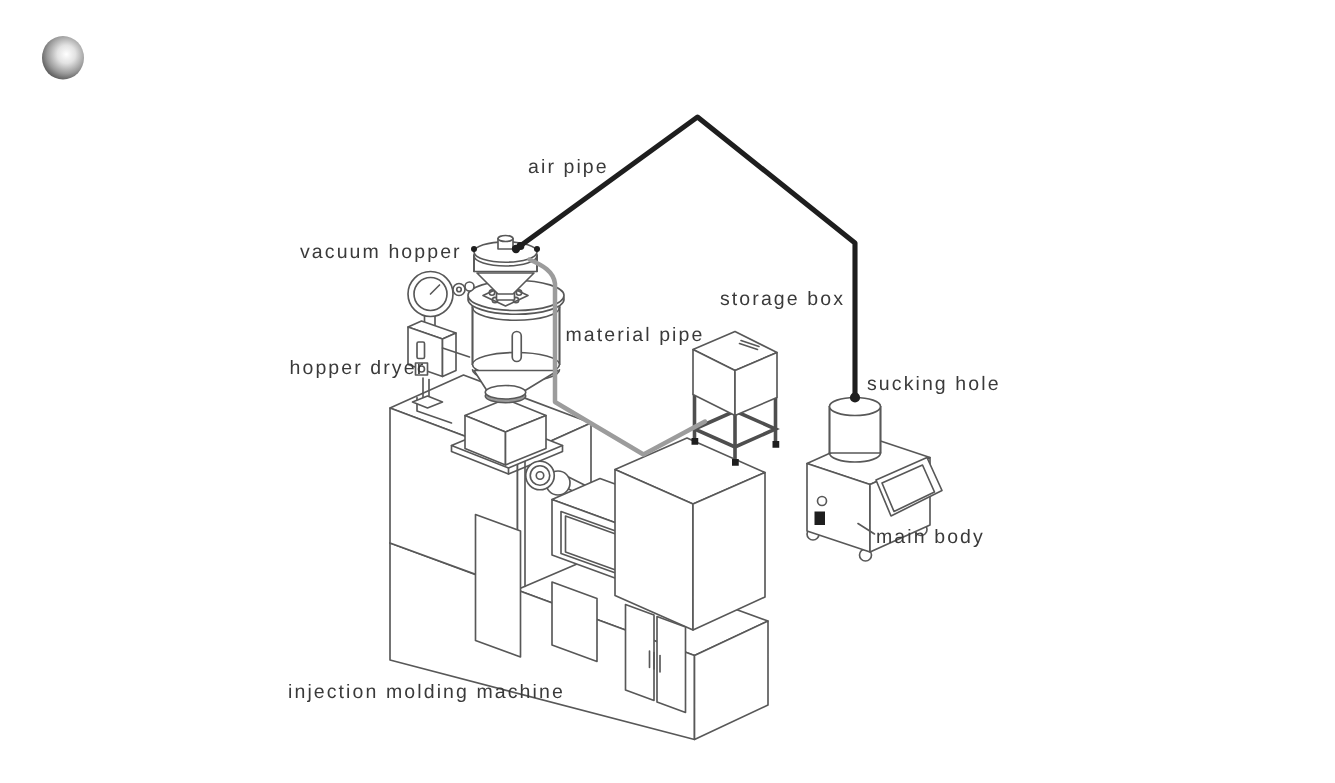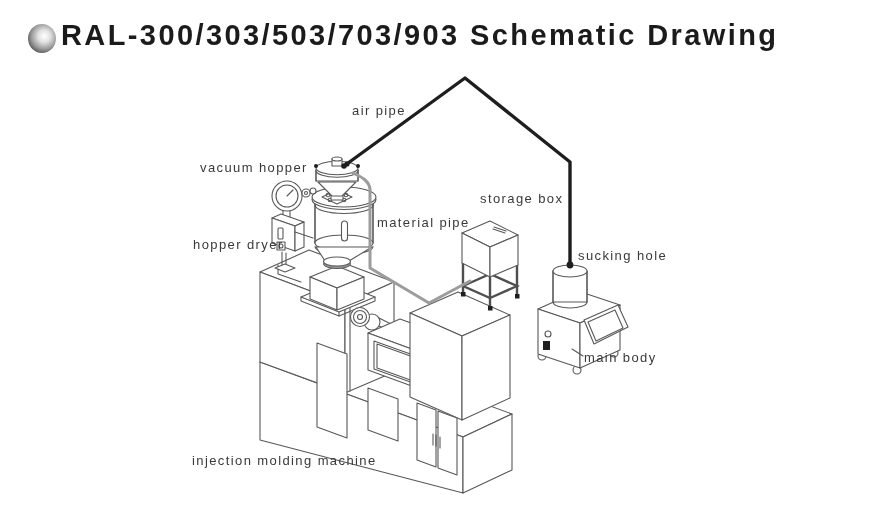--- a/index.html
+++ b/index.html
@@ -30,21 +30,20 @@
     font-family:"Liberation Sans",sans-serif;
     font-size:13px;letter-spacing:1.4px;fill:var(--label,#3a3a3a);
   }
 </style>
 </head>
 <body>
 
 <div class="stage">
 
   <span class="sphere"></span>
-  <h1 class="header-title">RAL-300/303/503/703/903 Schematic Drawing</h1>
 
   <svg class="draw" width="890" height="522" viewBox="0 0 890 522">
 
     <g>
 
       <polygon class="f" points="260,362 463,437 512,414 309,340"></polygon>
       <polygon class="f" points="260,362 463,437 463,493 260,440"></polygon>
       <polygon class="f" points="463,437 512,414 512,470 463,493"></polygon>
 
       <polygon class="f" points="260,272 309,250 394,282 345,304"></polygon>

